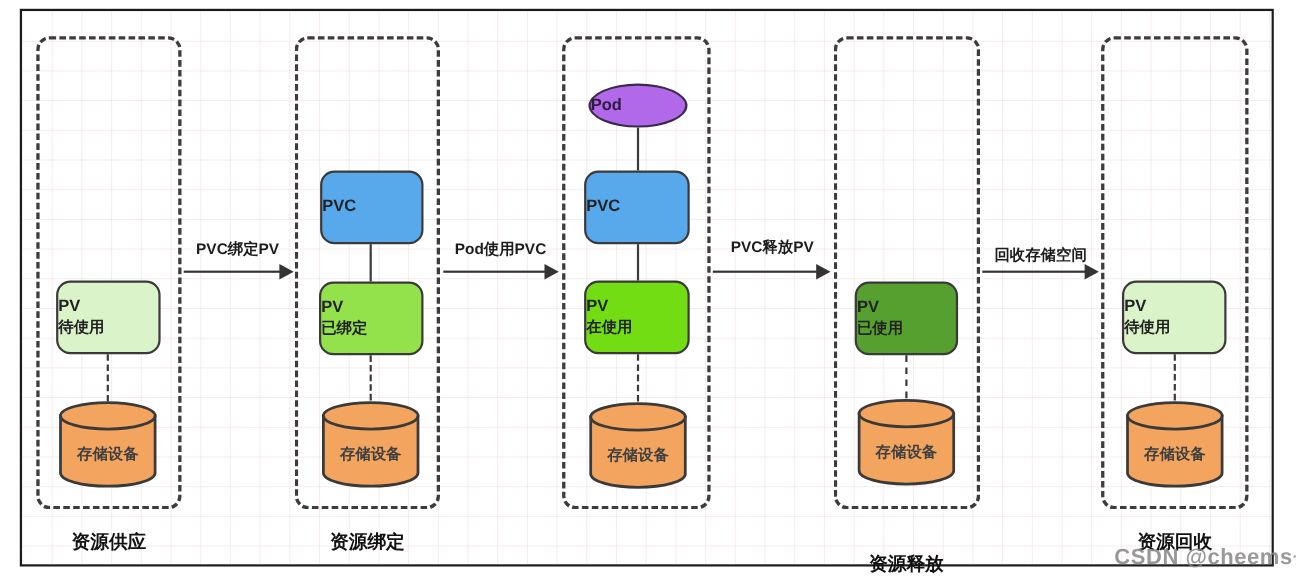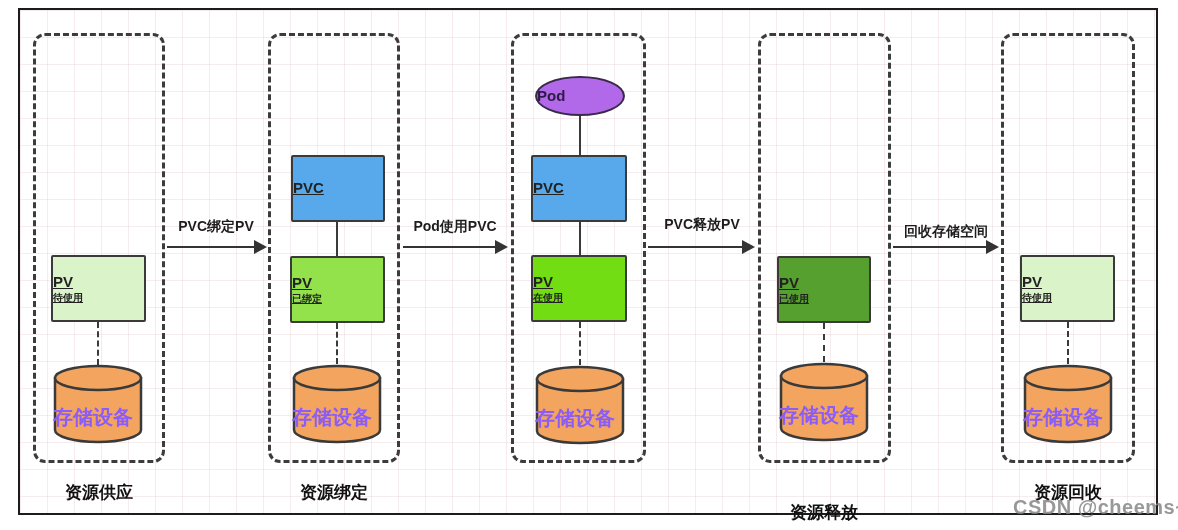--- a/index.html
+++ b/index.html
@@ -16,39 +16,39 @@
   .stage-box{
     position:absolute;box-sizing:border-box;top:33px;height:430px;
     border:3px dashed #3c3c3c;border-radius:12px;background:transparent;
   }
   .node{
     position:absolute;box-sizing:border-box;border:2px solid #3a3a3a;
     display:flex;flex-direction:column;align-items:flex-start;justify-content:center;
     font-weight:bold;color:#222;text-align:center;line-height:1.25;
   }
   .node .l1{font-size:15px;}
-  .node .l2{font-size:10px;}
-  .rect{height:67px;border-radius:2px;text-decoration:underline;}
+  .node .l2{font-size:14px;}
+  .rect{height:67px;border-radius:13px;}
   .ellipse{border-radius:50%;height:40px;font-size:15px;border-color:#3a2a4a;color:#2e1b45;}
   .conn{position:absolute;width:0;}
   .conn.solid{border-left:2px solid #3a3a3a;}
   .conn.dashed{border-left:2px dashed #3a3a3a;}
   .arrow-line{position:absolute;height:2px;background:#333;top:246px;}
   .arrow-head{
     position:absolute;width:0;height:0;top:240px;
     border-left:13px solid #333;border-top:7px solid transparent;border-bottom:7px solid transparent;
   }
   .arrow-label{
     position:absolute;width:140px;text-align:center;font-weight:bold;
     font-size:14px;color:#1d1d1d;line-height:19px;white-space:nowrap;
   }
   .cyl{position:absolute;}
   .cyl-label{
-    position:absolute;width:90px;font-weight:bold;
-    font-size:20px;color:#8b5cf6;white-space:nowrap;
+    position:absolute;width:90px;text-align:center;font-weight:bold;
+    font-size:14px;color:#404040;white-space:nowrap;
   }
   .stage-label{
     position:absolute;top:481px;width:172px;text-align:center;
     font-weight:bold;font-size:17px;color:#111;white-space:nowrap;
   }
   .wm{position:absolute;font-weight:bold;white-space:nowrap;}
   .wm1{left:995px;top:482px;font-size:19px;color:#8f8f8f;opacity:.78;letter-spacing:.5px;}
   .wm2{left:1013px;top:496px;font-size:20px;color:#878787;opacity:.85;letter-spacing:.5px;}
 </style>
 </head>

